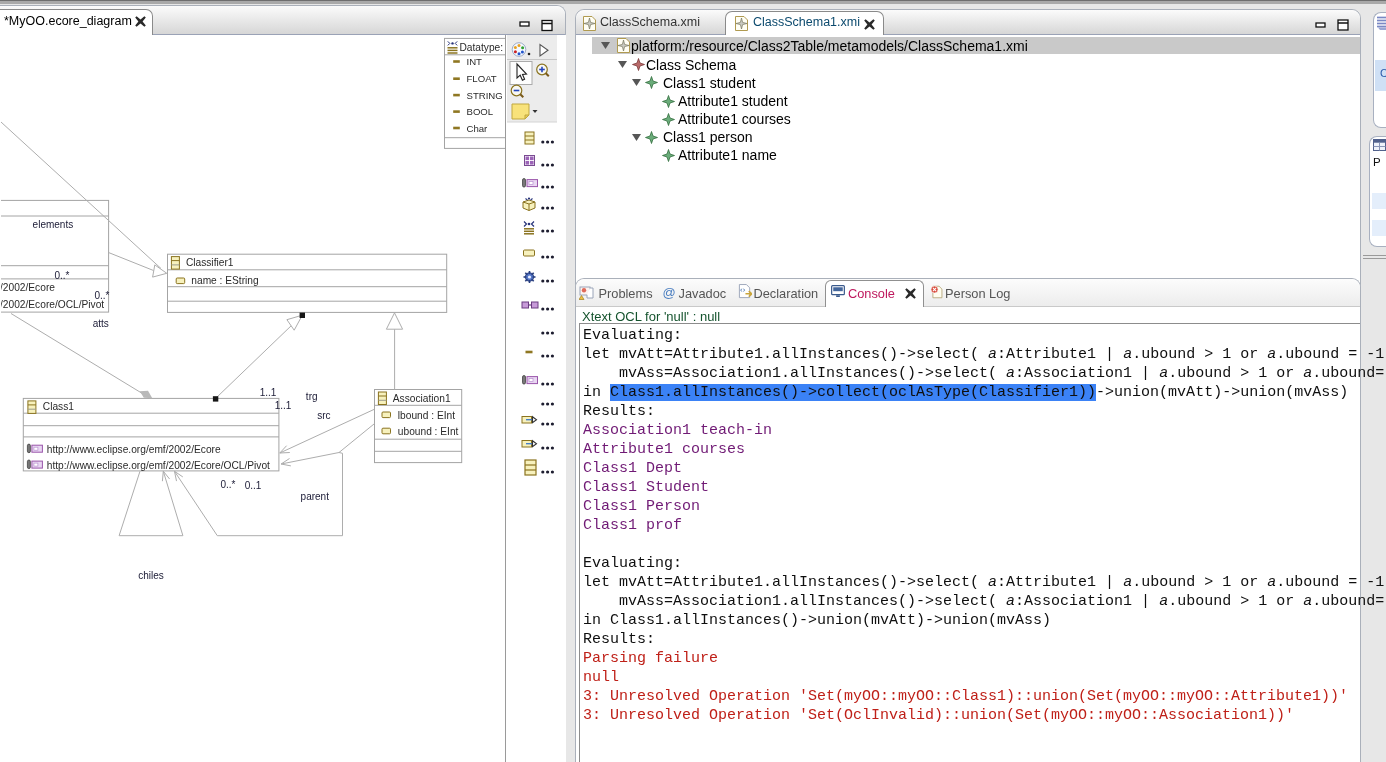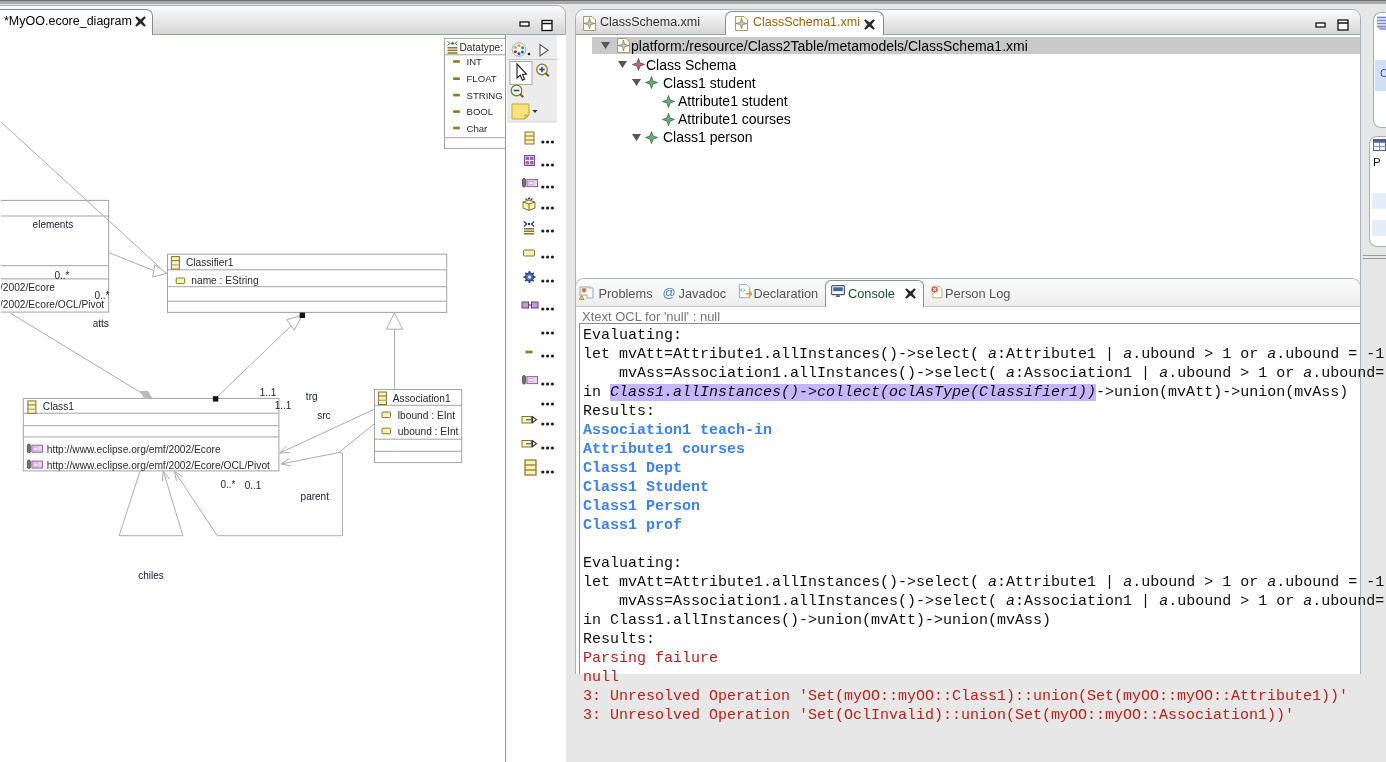--- a/index.html
+++ b/index.html
@@ -34,36 +34,36 @@
   background:linear-gradient(#fbfbfb,#d5d5d5); border-radius:9px 9px 0 0; }
 #rtabline { position:absolute; left:0; top:24px; width:100%; height:1px; background:#9aa2b6; }
 #rtab-active { position:absolute; left:149px; top:1px; width:159px; height:24px; background:#fff;
   border:1px solid #8a8a8a; border-bottom:none; border-radius:7px 7px 0 0; }
 .tabtxt { font-size:12.5px; color:#1a1a1a; position:absolute; }
 
 #tree { position:absolute; left:0; top:25px; width:100%; height:236px; background:#fff;
   font-size:14px; color:#000; border-radius:0 0 9px 9px; overflow:hidden;}
 .trow { position:absolute; height:18px; left:14px; width:100%; }
 
-#rbot { position:absolute; left:575px; top:278px; width:786px; height:396px;
+#rbot { position:absolute; left:575px; top:278px; width:786px; height:484px;
   background:#fff; border:1px solid #aab0ba; border-bottom:none; border-radius:9px 9px 0 0; }
 #vtabbar { position:absolute; left:0; top:0; width:100%; height:28px;
   background:linear-gradient(#fcfcfc,#ececec); border-radius:9px 9px 0 0; }
 #contab { position:absolute; left:249px; top:1px; width:99px; height:27px; background:#fff;
   border:1px solid #909090; border-bottom:none; border-radius:6px 6px 0 0; }
 .vtab { position:absolute; top:0; height:28px; font-size:12.8px; color:#555; }
-#xtextlabel { position:absolute; left:6px; top:29.5px; font-size:13px; color:#737373; }
+#xtextlabel { position:absolute; left:6px; top:29.5px; font-size:13px; color:#14532d; }
 #conarea { position:absolute; left:3px; top:44px; right:0; bottom:0;
   border-top:1px solid #8c8c8c; border-left:1px solid #8c8c8c; background:#fff; }
 #conpre { position:absolute; left:3px; top:1.5px;
   font-family:"Liberation Mono", monospace; font-size:15px; line-height:19px;
   white-space:pre; color:#0f0f0f; }
-.cb { color:#3b82f6;font-weight:bold; }
+.cb { color:#701a75; }
 .cr { color:#bf2018; }
-.hl { background:#c4b5fd;font-style:italic; }
+.hl { background:#3b82f6; }
 
 #sliverA { position:absolute; left:1373px; top:12px; width:13px; height:116px;
   background:#fff; border:1px solid #a8b0c0; border-right:none; border-radius:8px 0 0 8px; }
 #sliverB { position:absolute; left:1369px; top:136px; width:17px; height:111px;
   background:#fff; border:1px solid #a8b0c0; border-right:none; border-radius:8px 0 0 8px; }
 #dline { position:absolute; left:1363px; top:255px; width:23px; height:4px;
   border-top:1px solid #9a9a9a; border-bottom:1px solid #9a9a9a; }
 </style>
 </head>
 <body>
@@ -442,21 +442,21 @@
   <div id="rtab-active"></div>
   <svg class="abs" style="left:6px;top:6px" width="15" height="15" viewBox="0 0 15 15">
     <path d="M1.5,0.5 L10,0.5 L13.5,4 L13.5,14.5 L1.5,14.5 Z" fill="#fffef4" stroke="#b09a50"></path>
     <path d="M7.5,2 L8.6,6.4 L13,7.5 L8.6,8.6 L7.5,13 L6.4,8.6 L2,7.5 L6.4,6.4 Z" fill="#c8c8c0" stroke="#77775f" stroke-width="0.7"></path>
   </svg>
   <div class="tabtxt" style="left:24px;top:4.5px;color:#333">ClassSchema.xmi</div>
   <svg class="abs" style="left:158px;top:6px" width="15" height="15" viewBox="0 0 15 15">
     <path d="M1.5,0.5 L10,0.5 L13.5,4 L13.5,14.5 L1.5,14.5 Z" fill="#fffef4" stroke="#b09a50"></path>
     <path d="M7.5,2 L8.6,6.4 L13,7.5 L8.6,8.6 L7.5,13 L6.4,8.6 L2,7.5 L6.4,6.4 Z" fill="#c8c8c0" stroke="#77775f" stroke-width="0.7"></path>
   </svg>
-  <div class="tabtxt" style="left:177px;top:4.5px;color:#a16207">ClassSchema1.xmi</div>
+  <div class="tabtxt" style="left:177px;top:4.5px;color:#0c4a6e">ClassSchema1.xmi</div>
   <svg class="abs" style="left:287px;top:8px" width="13" height="13" viewBox="0 0 13 13">
     <path d="M1.2,2.6 L2.6,1.2 L6.5,4.4 L10.4,1.2 L11.8,2.6 L8.6,6.5 L11.8,10.4 L10.4,11.8 L6.5,8.6 L2.6,11.8 L1.2,10.4 L4.4,6.5 Z" fill="#2a2a2a"></path>
   </svg>
   <svg class="abs" style="left:739px;top:7px" width="36" height="16" viewBox="0 0 36 16">
     <rect x="1" y="6" width="9" height="4" fill="#fff" stroke="#111" stroke-width="1.3"></rect>
     <rect x="23" y="3" width="10" height="10" fill="#fff" stroke="#111" stroke-width="1.3"></rect>
     <line x1="23" y1="6" x2="33" y2="6" stroke="#111" stroke-width="1.5"></line>
   </svg>
   <div id="tree">
     <div class="trow" style="top:2px">
@@ -502,20 +502,26 @@
     </div>
     <div class="trow" style="top:93.5px">
       <svg class="abs" style="left:42px;top:4px" width="10" height="9">
           <polygon points="0,1 9,1 4.5,8" fill="#565656"></polygon>
         </svg>
       <svg class="abs" style="left:55px;top:2px" width="13" height="13" viewBox="0 0 13 13">
         <path d="M6.5,0.5 L8,5 L12.5,6.5 L8,8 L6.5,12.5 L5,8 L0.5,6.5 L5,5 Z" fill="#6aac7a" stroke="#34703f" stroke-width="0.8"></path>
       </svg>
       <div class="treetxt" style="left:73px">Class1 person</div>
     </div>
+    <div class="trow" style="top:111.5px">
+      <svg class="abs" style="left:72px;top:2px" width="13" height="13" viewBox="0 0 13 13">
+        <path d="M6.5,0.5 L8,5 L12.5,6.5 L8,8 L6.5,12.5 L5,8 L0.5,6.5 L5,5 Z" fill="#6aac7a" stroke="#34703f" stroke-width="0.8"></path>
+      </svg>
+      <div class="treetxt" style="left:88px">Attribute1 name</div>
+    </div>
   </div>
 </div>
 
 <div id="rbot">
   <div id="vtabbar"></div>
   <div class="abs" style="left:0;top:27px;width:249px;height:1px;background:#c9c9c9"></div>
   <div class="abs" style="left:348px;top:27px;right:0;height:1px;background:#c9c9c9"></div>
   <div id="contab"></div>
 
   <svg class="abs" style="left:3px;top:6px" width="16" height="16" viewBox="0 0 16 16">
@@ -534,21 +540,21 @@
     <path d="M4,5 L3,6.5 L4,8 M6,5 L7,6.5 L6,8" fill="none" stroke="#3a6aaa" stroke-width="0.9"></path>
     <path d="M8,10.5 L14,10.5 M11.5,7.5 L15,10.5 L11.5,13.5" fill="none" stroke="#caa53a" stroke-width="1.6"></path>
   </svg>
   <div class="vtab" style="left:177.5px;top:6.5px">Declaration</div>
 
   <svg class="abs" style="left:255px;top:6px" width="14" height="12.2" viewBox="0 0 15 13">
     <rect x="0.7" y="0.7" width="13.6" height="9.6" rx="1" fill="#fff" stroke="#3a5a8c" stroke-width="1.3"></rect>
     <rect x="2.4" y="2.4" width="10.2" height="4.2" fill="#44679c"></rect>
     <rect x="5.5" y="11" width="4" height="1.8" fill="#3a5a8c"></rect>
   </svg>
-  <div class="vtab" style="left:272px;top:6.5px;color:#14532d">Console</div>
+  <div class="vtab" style="left:272px;top:6.5px;color:#be185d">Console</div>
   <svg class="abs" style="left:328px;top:7.5px" width="13" height="13" viewBox="0 0 13 13">
     <path d="M1.2,2.6 L2.6,1.2 L6.5,4.4 L10.4,1.2 L11.8,2.6 L8.6,6.5 L11.8,10.4 L10.4,11.8 L6.5,8.6 L2.6,11.8 L1.2,10.4 L4.4,6.5 Z" fill="#2a2a2a"></path>
   </svg>
 
   <svg class="abs" style="left:354px;top:5px" width="14" height="16" viewBox="0 0 17 17">
     <path d="M3.5,1.5 L11,1.5 L14.5,5 L14.5,15.5 L3.5,15.5 Z" fill="#fffef0" stroke="#b0a070"></path>
     <circle cx="5.5" cy="5.5" r="4.3" fill="#d84a3a" stroke="#fff" stroke-width="0.8"></circle>
     <path d="M3.6,3.6 L7.4,7.4 M7.4,3.6 L3.6,7.4" stroke="#fff" stroke-width="1.3"></path>
   </svg>
   <div class="vtab" style="left:369px;top:6.5px">Person Log</div>

